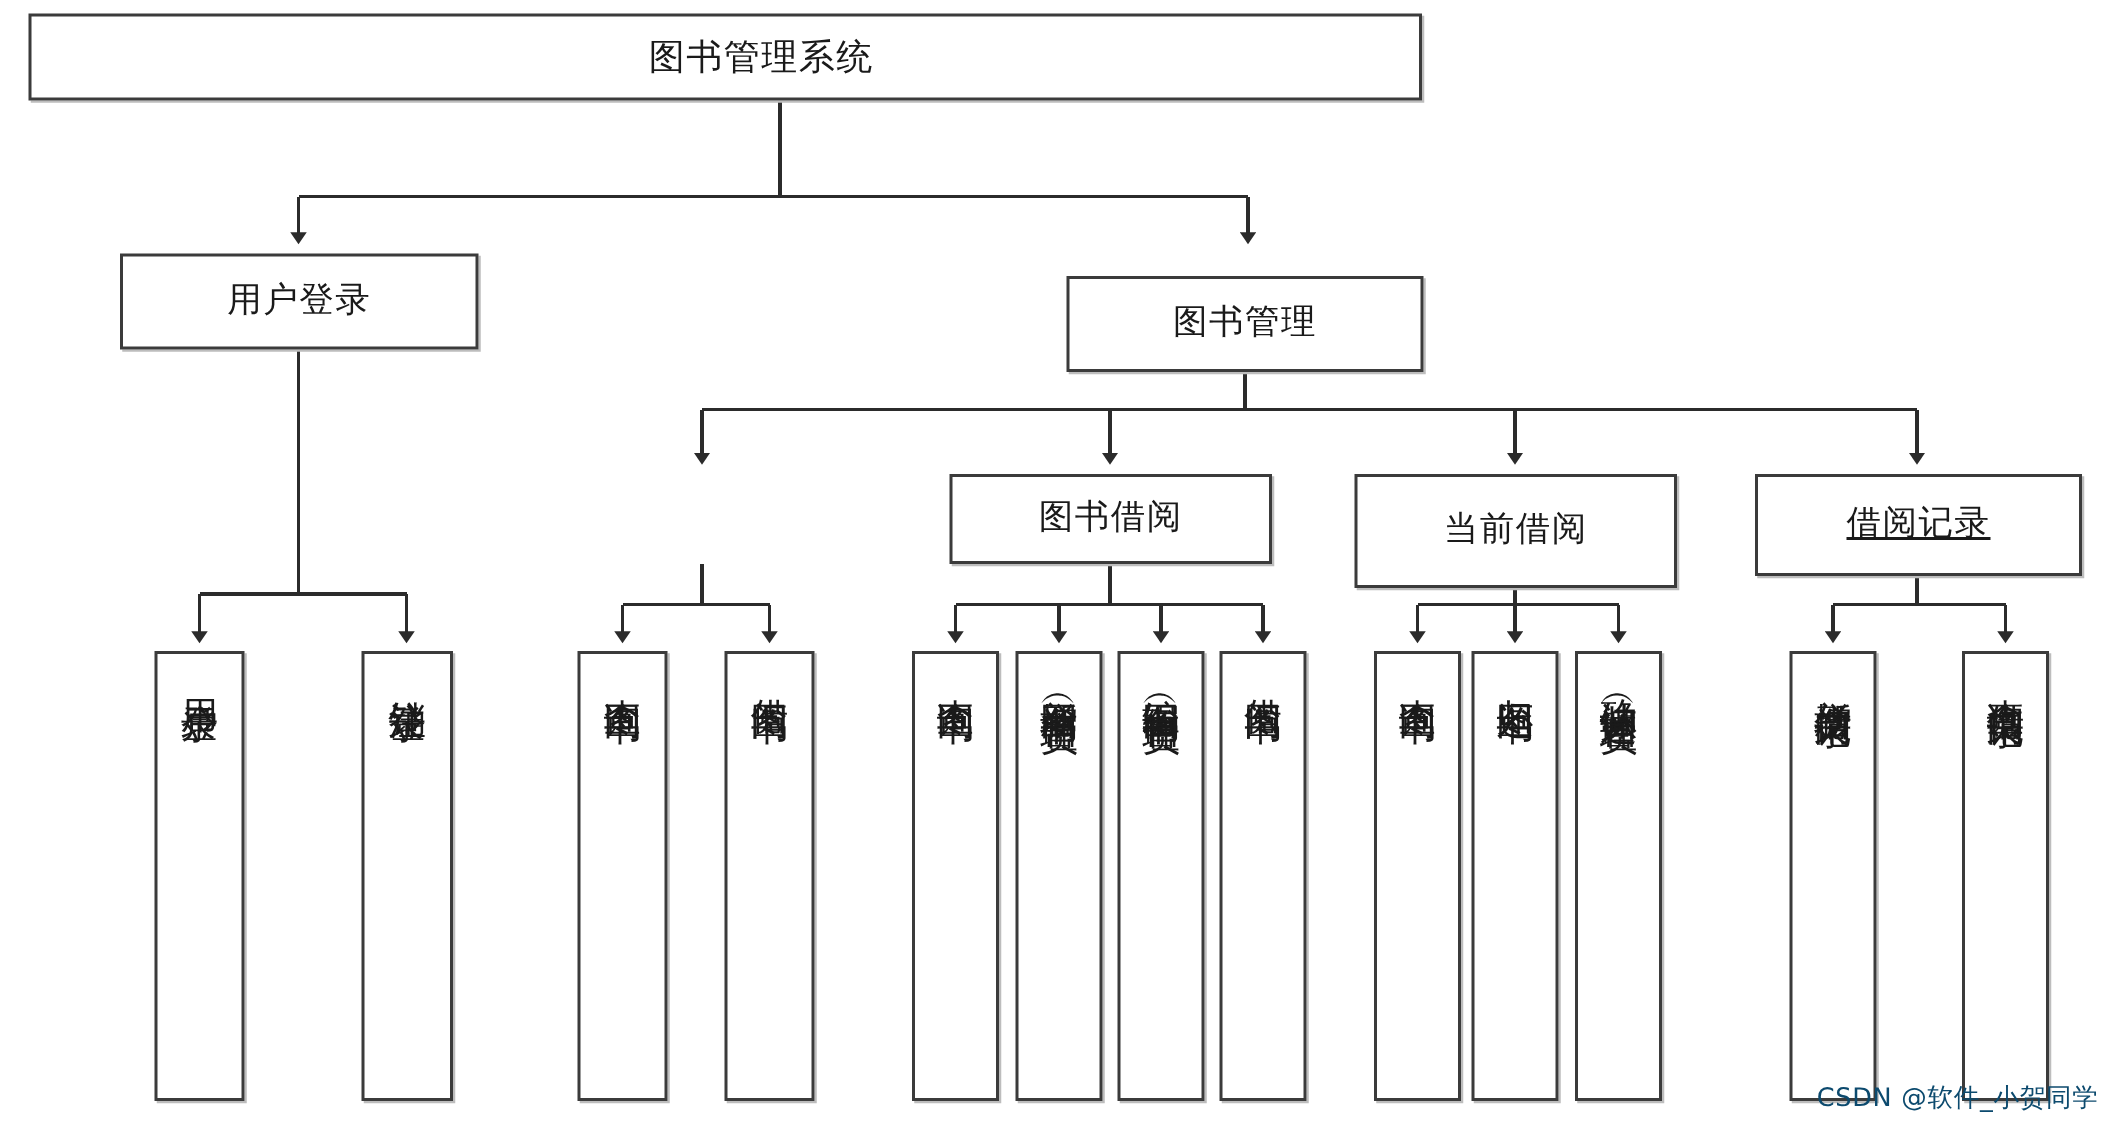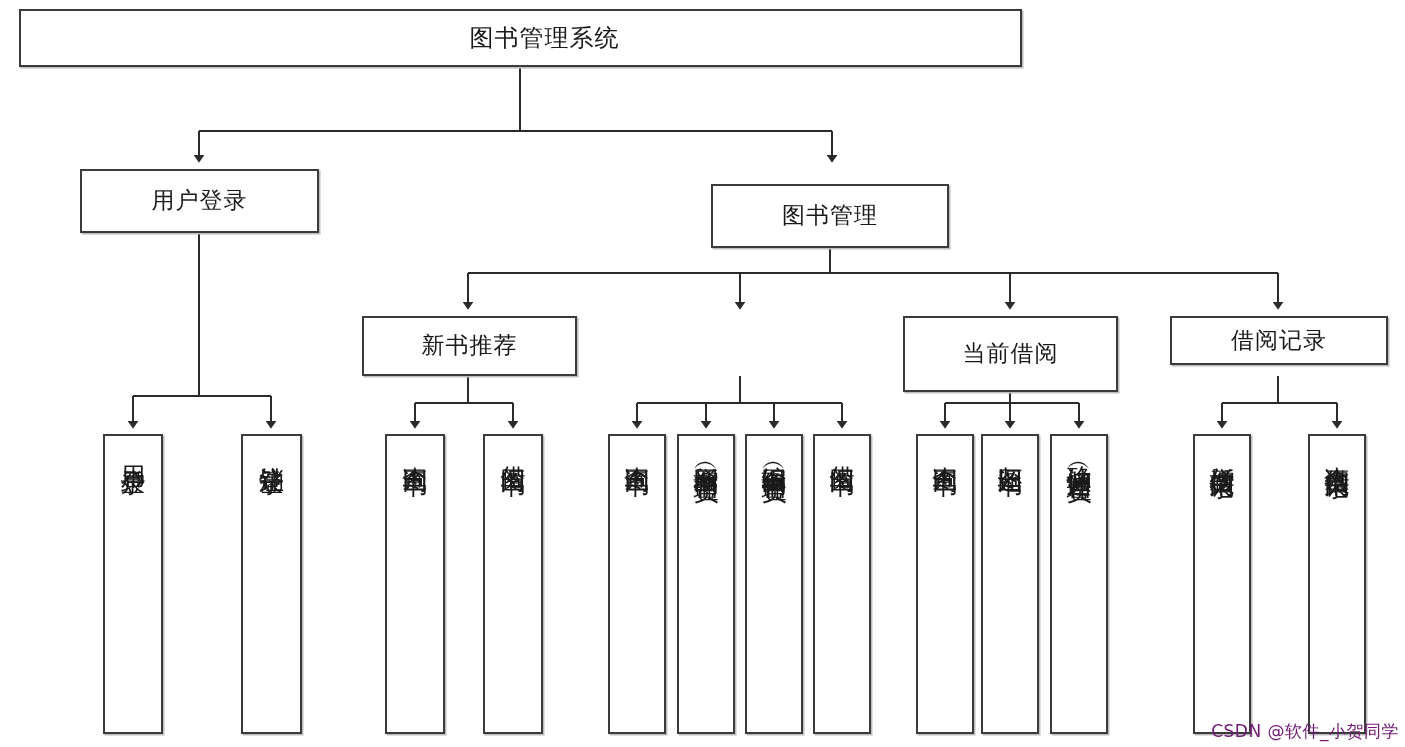--- a/index.html
+++ b/index.html
@@ -50,21 +50,21 @@
     font-size:25px;
     letter-spacing:2px;
     line-height:1;
   }
 
   
   #watermark{
     position:absolute;
     right:6px;bottom:4px;
     font-size:17px;
-    color:#701a75;
+    color:#0c4a6e;
     letter-spacing:0.5px;
     white-space:nowrap;
     pointer-events:none;
   }
 </style>
 </head>
 <body>
 
 <div id="diagram-root">
 
@@ -111,42 +111,42 @@
       <path d="M1010,403 L1010,423" marker-end="url(#arrowhead)"></path>
       <path d="M1079,403 L1079,423" marker-end="url(#arrowhead)"></path>
 
       <path d="M1278,376 L1278,403"></path>
       <path d="M1222,403 L1337,403"></path>
       <path d="M1222,403 L1222,423" marker-end="url(#arrowhead)"></path>
       <path d="M1337,403 L1337,423" marker-end="url(#arrowhead)"></path>
     </g>
   </svg>
 
-  <div class="node horiz root" style="left:19px;top:9px;width:1003px;height:58px;padding-left:48px;">
+  <div class="node horiz root" style="left:19px;top:9px;width:929px;height:58px;padding-left:48px;">
     <span class="node-label">图书管理系统</span>
   </div>
 
   <div class="node horiz" style="left:80px;top:169px;width:239px;height:64px;">
     <span class="node-label">用户登录</span>
   </div>
 
   <div class="node horiz" style="left:711px;top:184px;width:238px;height:64px;">
     <span class="node-label">图书管理</span>
   </div>
 
-  <div class="node horiz" style="left:362px;top:316px;width:215px;height:60px;">
-    <span class="node-label">新书推荐</span>
+
+  <div class="node horiz" style="left:633px;top:316px;width:215px;height:60px;">
+    <span class="node-label">图书借阅</span>
   </div>
-
 
   <div class="node horiz" style="left:903px;top:316px;width:215px;height:76px;">
     <span class="node-label">当前借阅</span>
   </div>
 
-  <div class="node horiz" style="left:1170px;top:316px;width:218px;height:49px;">
+  <div class="node horiz" style="left:1170px;top:316px;width:218px;height:68px;text-decoration:underline;">
     <span class="node-label">借阅记录</span>
   </div>
 
   <div class="node vert" style="left:103px;top:434px;width:60px;height:300px;">
     <span class="node-label">用户登录</span>
   </div>
   <div class="node vert" style="left:241px;top:434px;width:61px;height:300px;">
     <span class="node-label">注销登录</span>
   </div>
 

